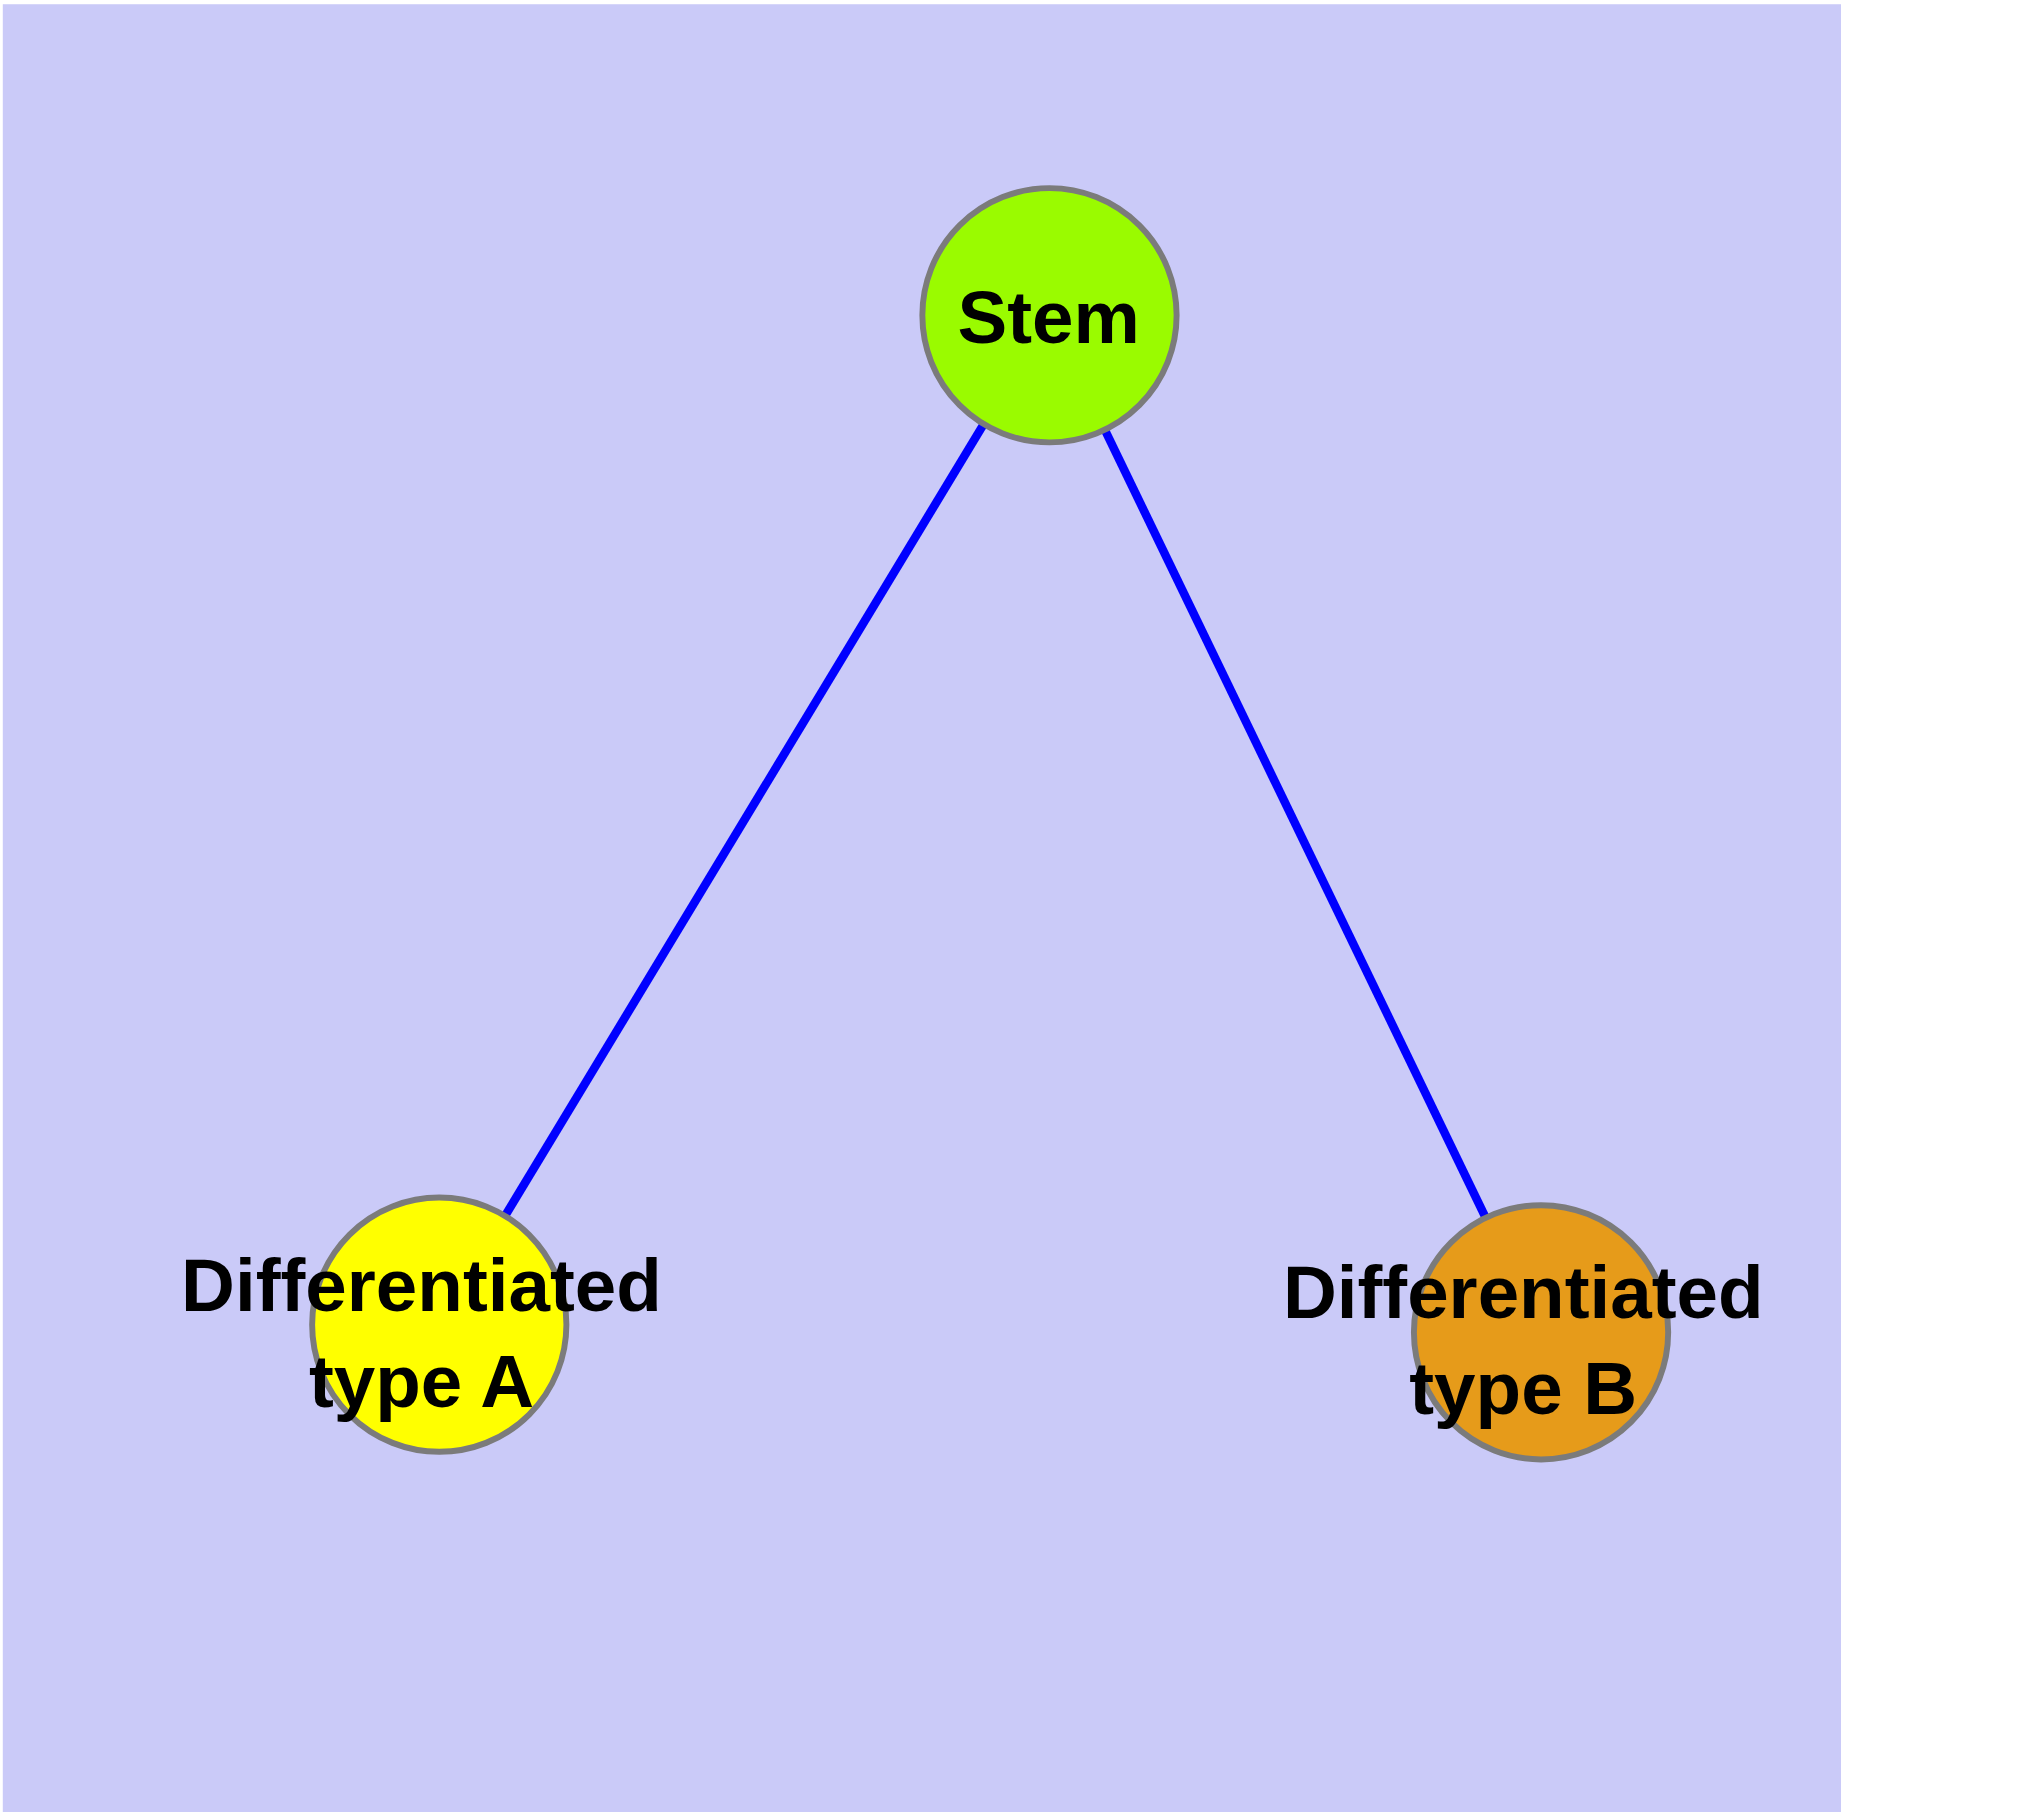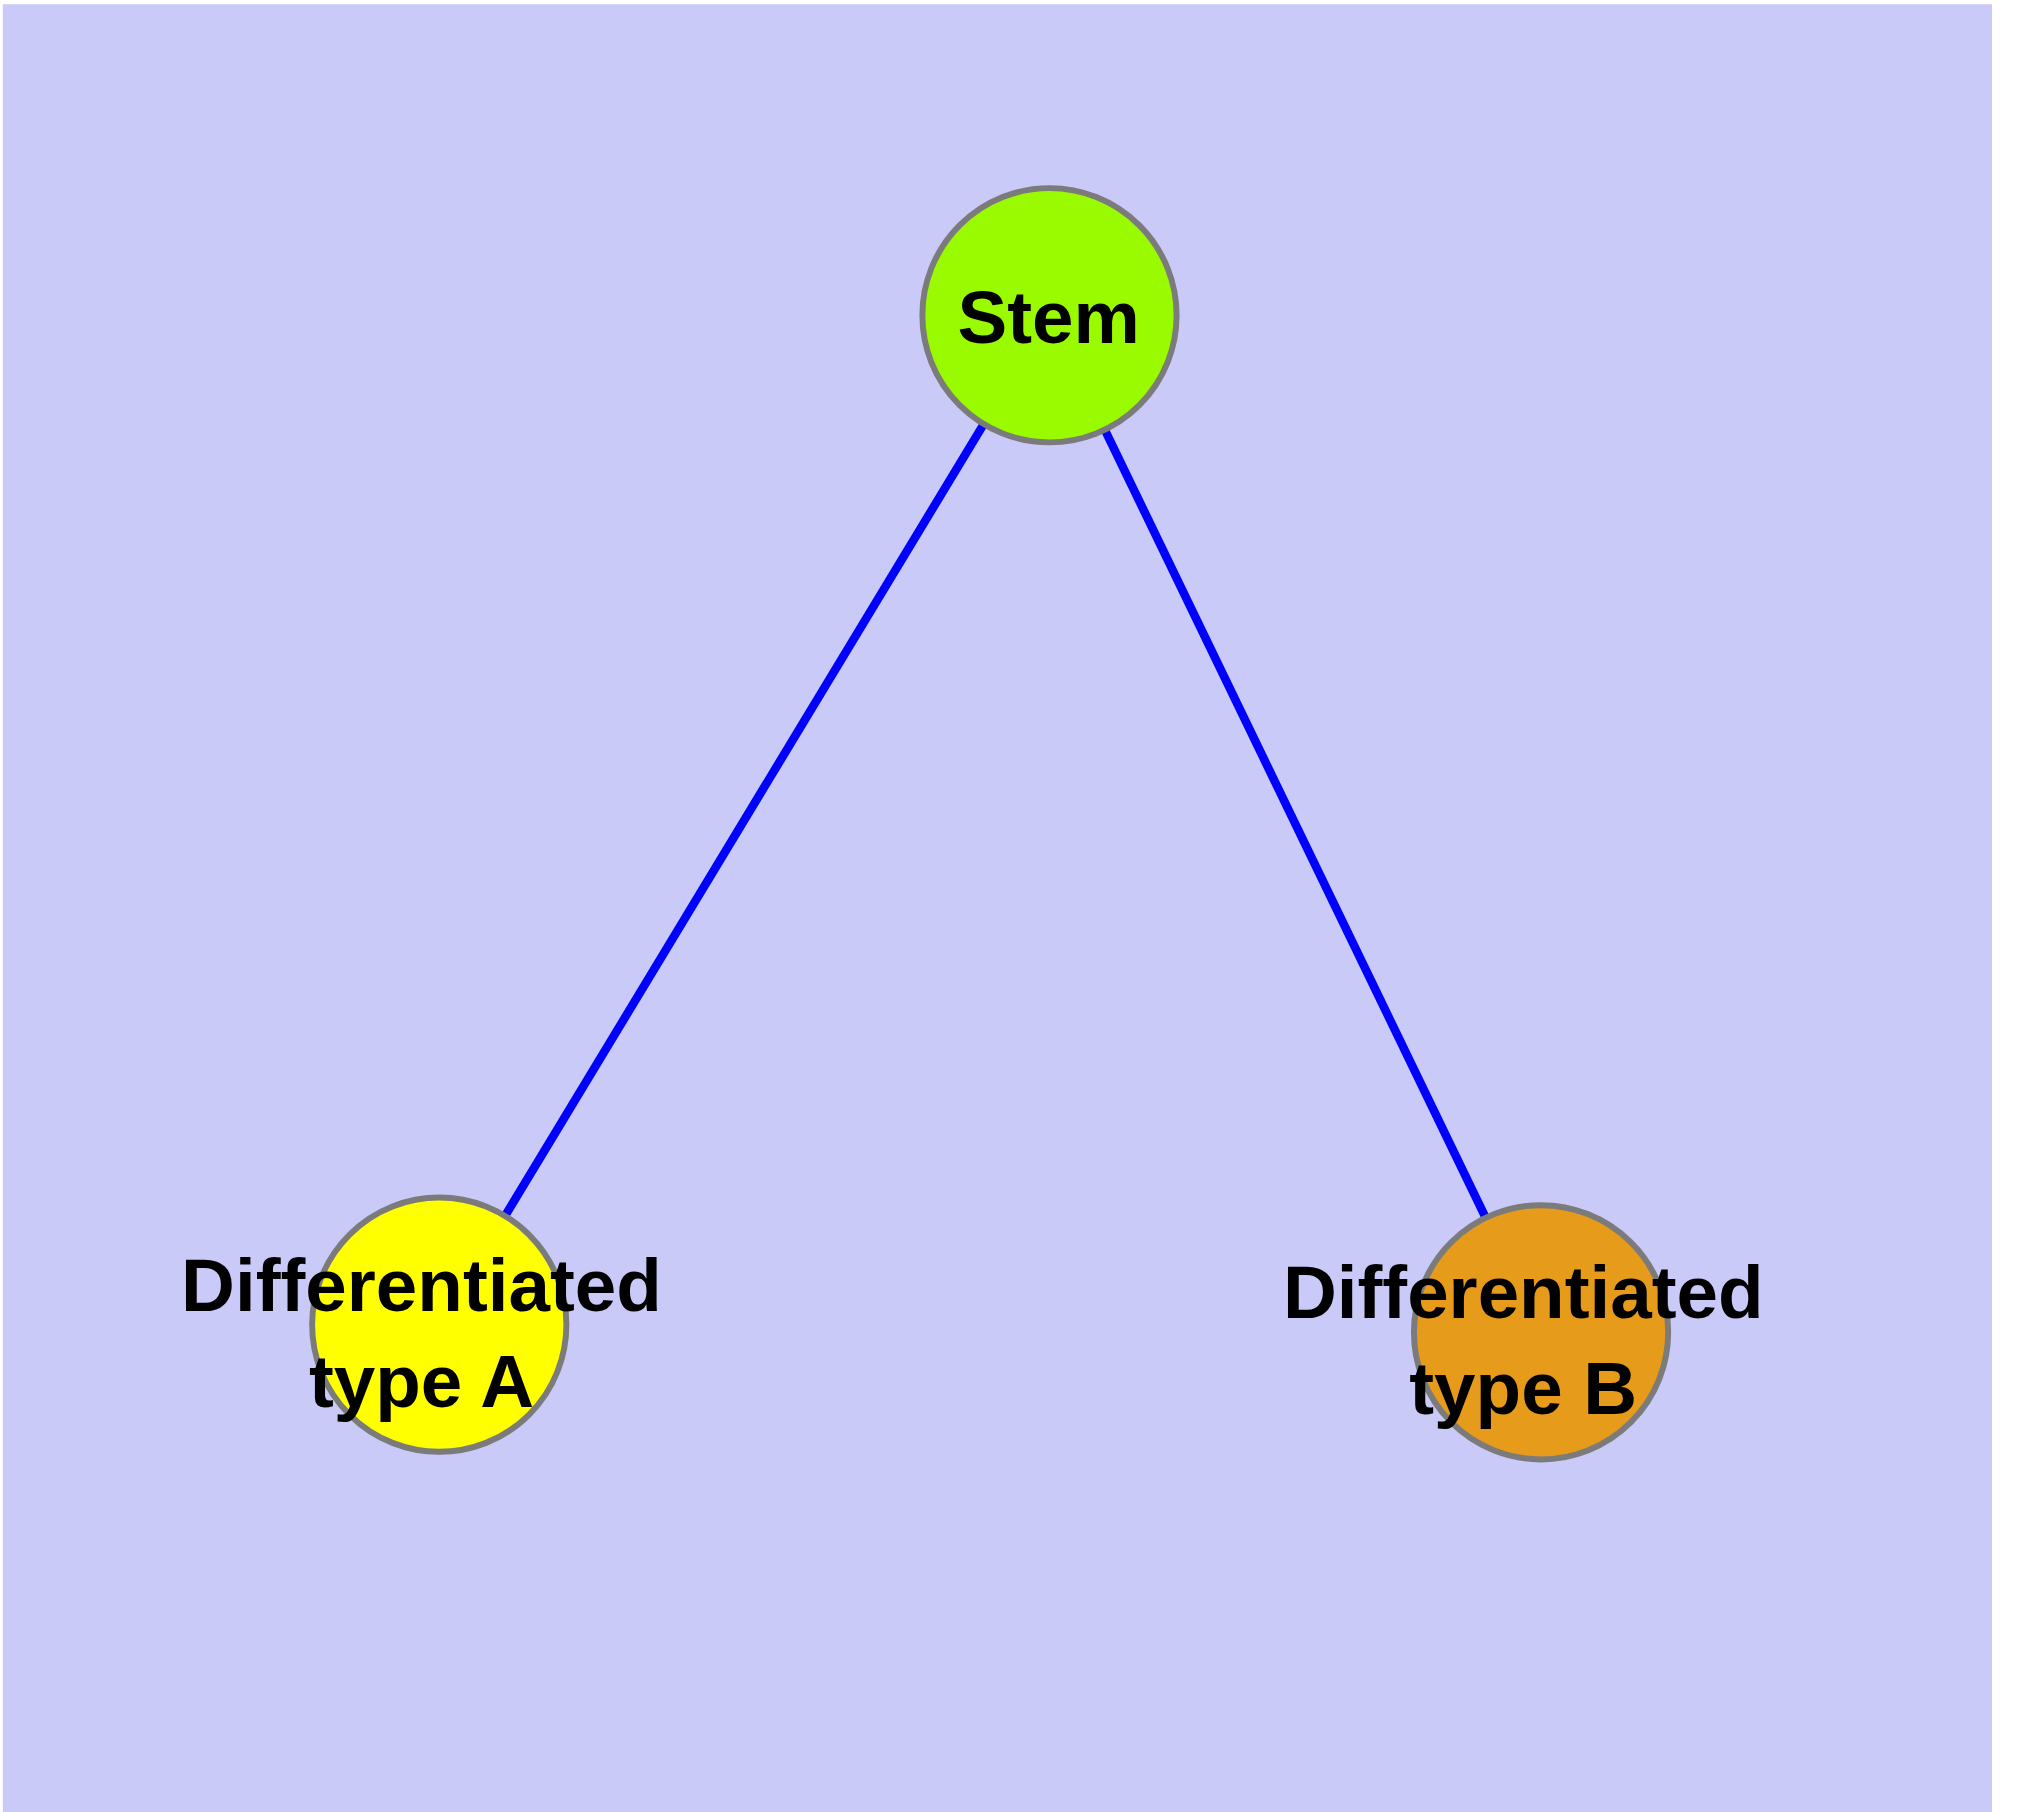--- a/index.html
+++ b/index.html
@@ -2,21 +2,21 @@
 <html style="font-size:13.6px"><head>
 <meta charset="utf-8">
 <style>
   html, body {
     margin: 0;
     padding: 0;
     background: #ffffff;
   }
   .stage {
     position: relative;
-    width: 1992px;
+    width: 1841px;
     height: 1812px;
     overflow: hidden;
   }
   svg.diagram {
     display: block;
     width: 2021px;
     height: 1812px;
   }
   .node-label, .node-label-line {
     font-family: "Liberation Sans", sans-serif;

